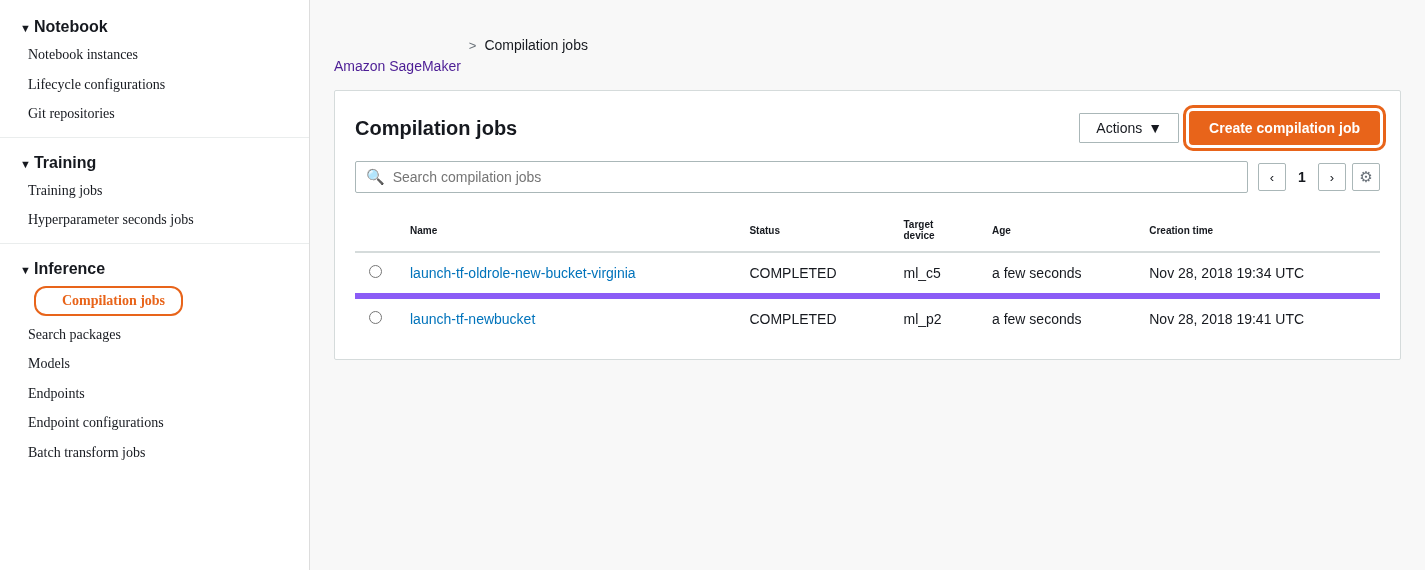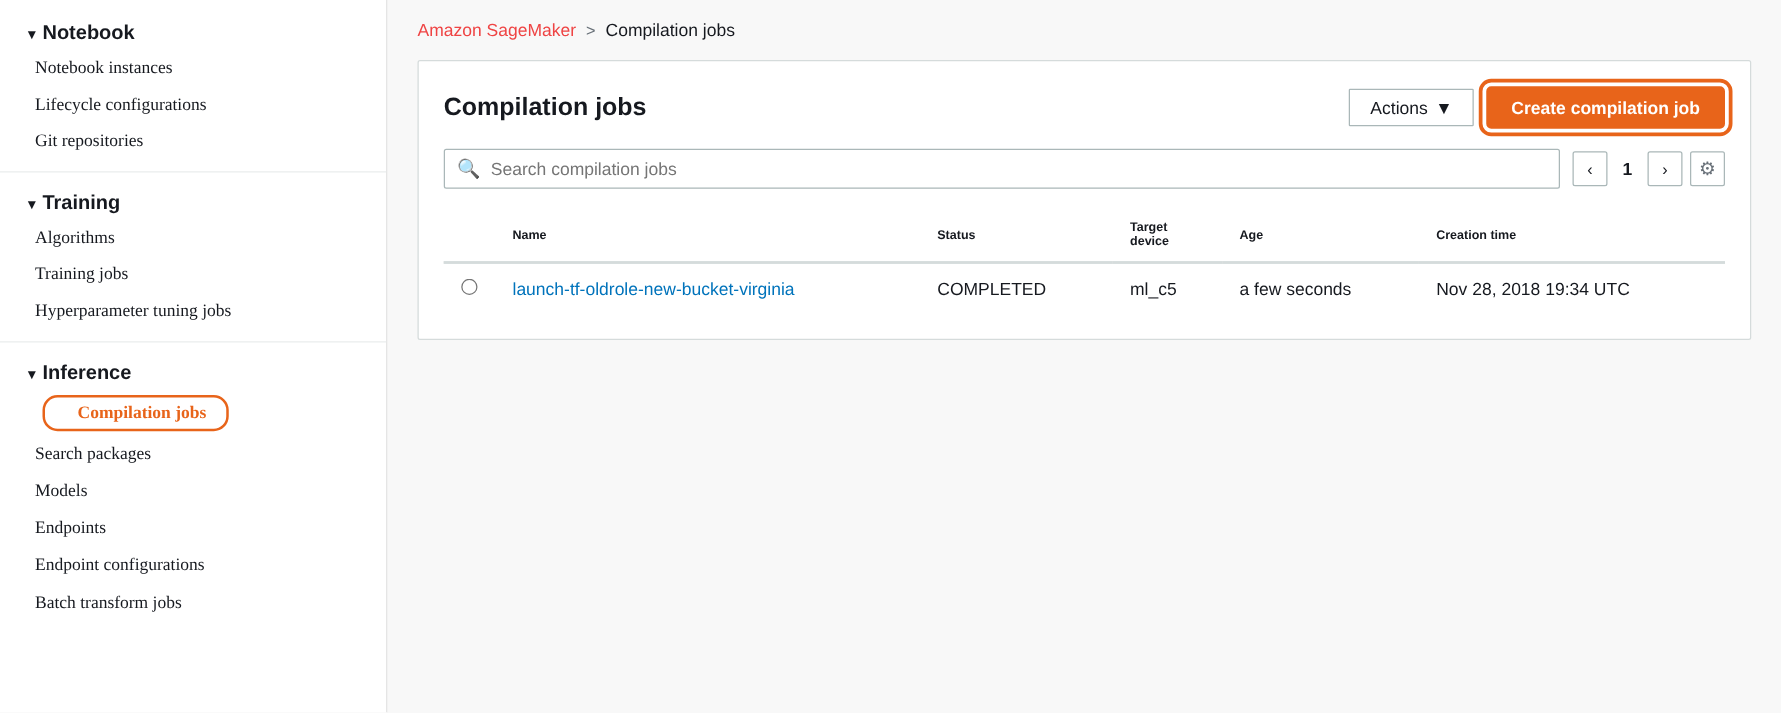--- a/index.html
+++ b/index.html
@@ -54,23 +54,24 @@
     
     .breadcrumb {
       display: flex;
       align-items: center;
       gap: 8px;
       font-size: 14px;
       margin-bottom: 16px;
       color: #16191f;
     }
     .breadcrumb-link {
-      color: #ef4444;
+      color: #4c1d95;
       cursor: pointer;
       text-decoration: none;
+      margin-top: 42px;
     }
     .breadcrumb-separator {
       color: #687078;
       font-size: 13px;
     }
     .breadcrumb-current { color: #16191f; }
 
     
     .card {
       background: #fff;
@@ -231,23 +232,22 @@
     <div class="sidebar-section-title">Notebook</div>
     <div class="sidebar-item">Notebook instances</div>
     <div class="sidebar-item">Lifecycle configurations</div>
     <div class="sidebar-item">Git repositories</div>
   </div>
 
   <div class="sidebar-divider"></div>
 
   <div>
     <div class="sidebar-section-title">Training</div>
-    <div class="sidebar-item">Algorithms</div>
     <div class="sidebar-item">Training jobs</div>
-    <div class="sidebar-item">Hyperparameter tuning jobs</div>
+    <div class="sidebar-item">Hyperparameter seconds jobs</div>
   </div>
 
   <div class="sidebar-divider"></div>
 
   <div>
     <div class="sidebar-section-title">Inference</div>
     <div style="padding: 4px 20px;">
       <div class="sidebar-item active">Compilation jobs</div>
     </div>
     <div class="sidebar-item">Search packages</div>
@@ -311,17 +311,29 @@
           </td>
           <td>
             <a class="table-link">launch-tf-oldrole-new-bucket-virginia</a>
           </td>
           <td>COMPLETED</td>
           <td>ml_c5</td>
           <td>a few seconds</td>
           <td>Nov 28, 2018 19:34 UTC</td>
         </tr>
 
+        <tr class="table-row">
+          <td class="radio-col">
+            <input type="radio" name="job-select" style="">
+          </td>
+          <td>
+            <a class="table-link">launch-tf-newbucket</a>
+          </td>
+          <td>COMPLETED</td>
+          <td>ml_p2</td>
+          <td>a few seconds</td>
+          <td>Nov 28, 2018 19:41 UTC</td>
+        </tr>
       </tbody>
     </table>
 
   </div>
 </main>
 
 </body></html>

